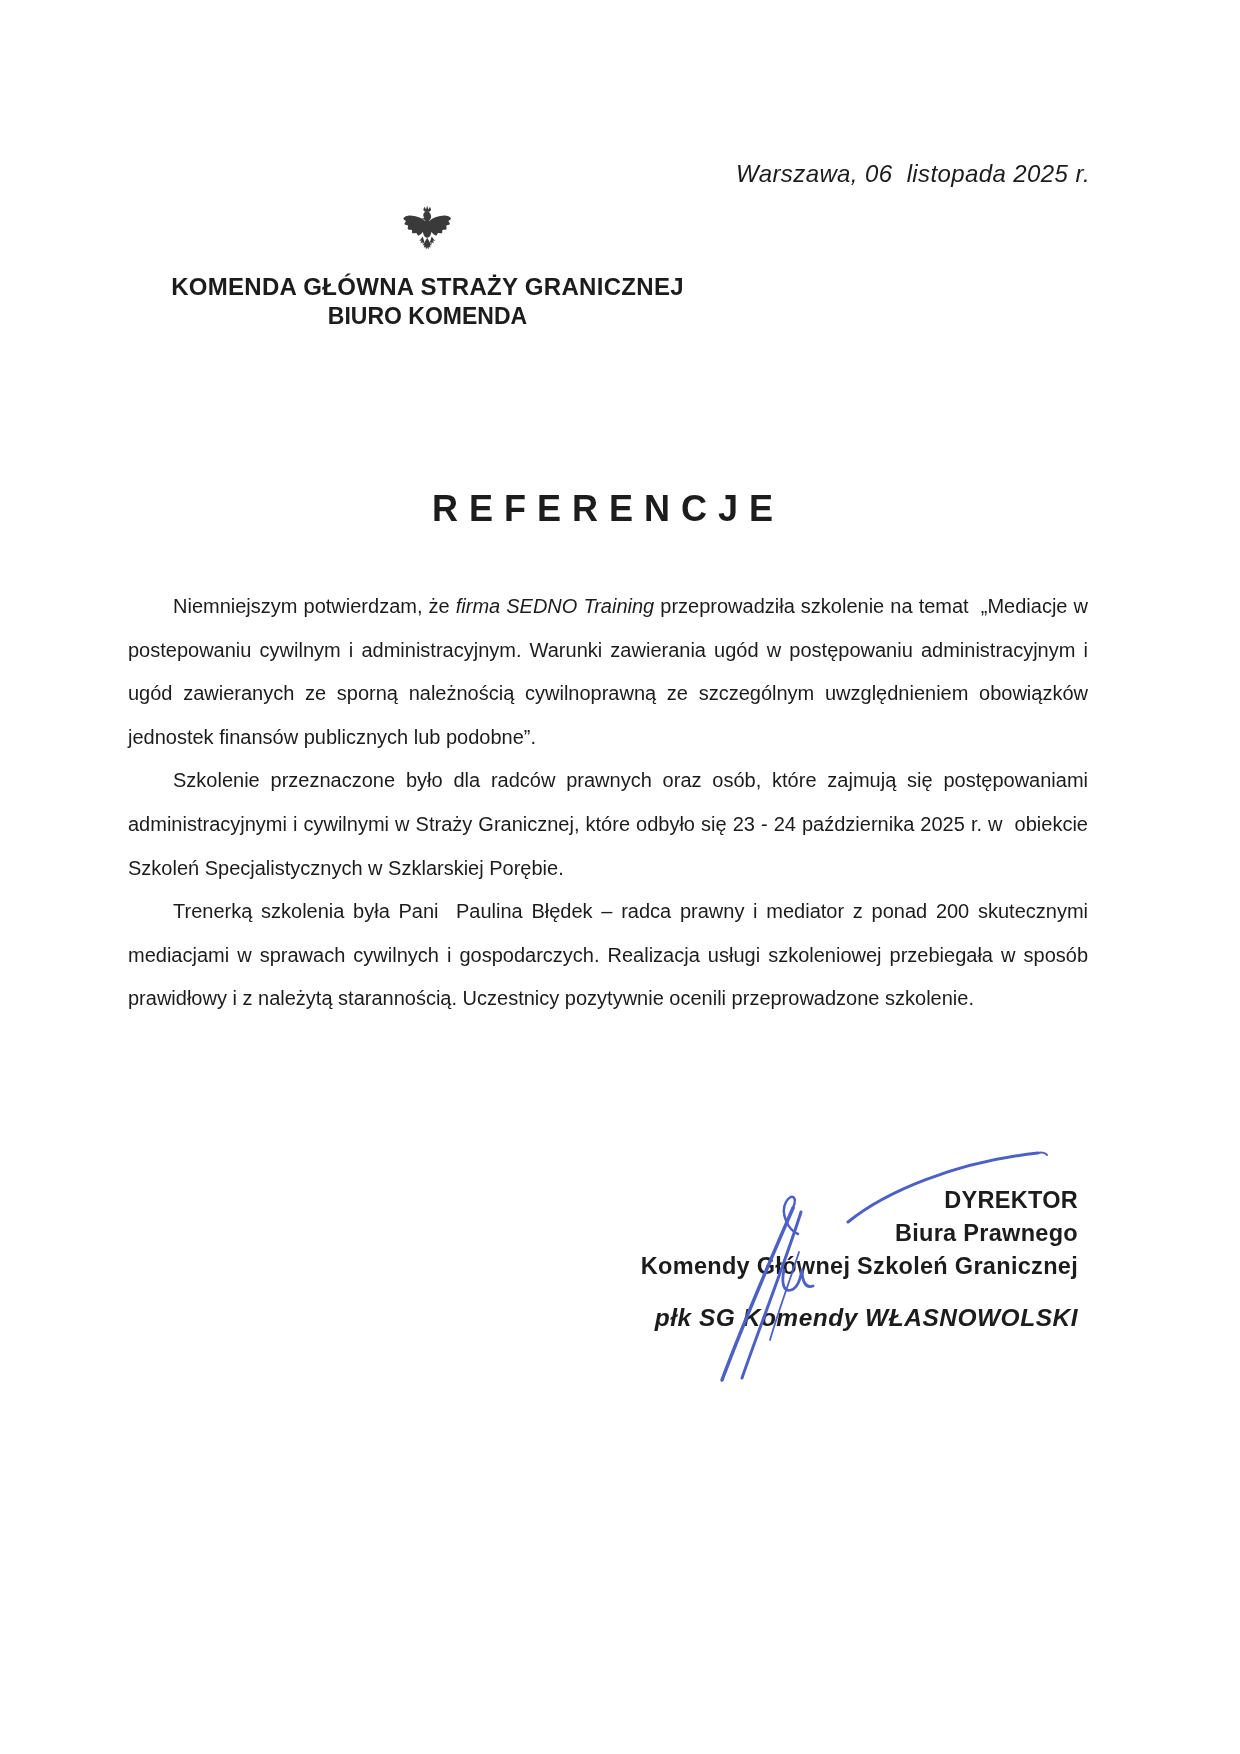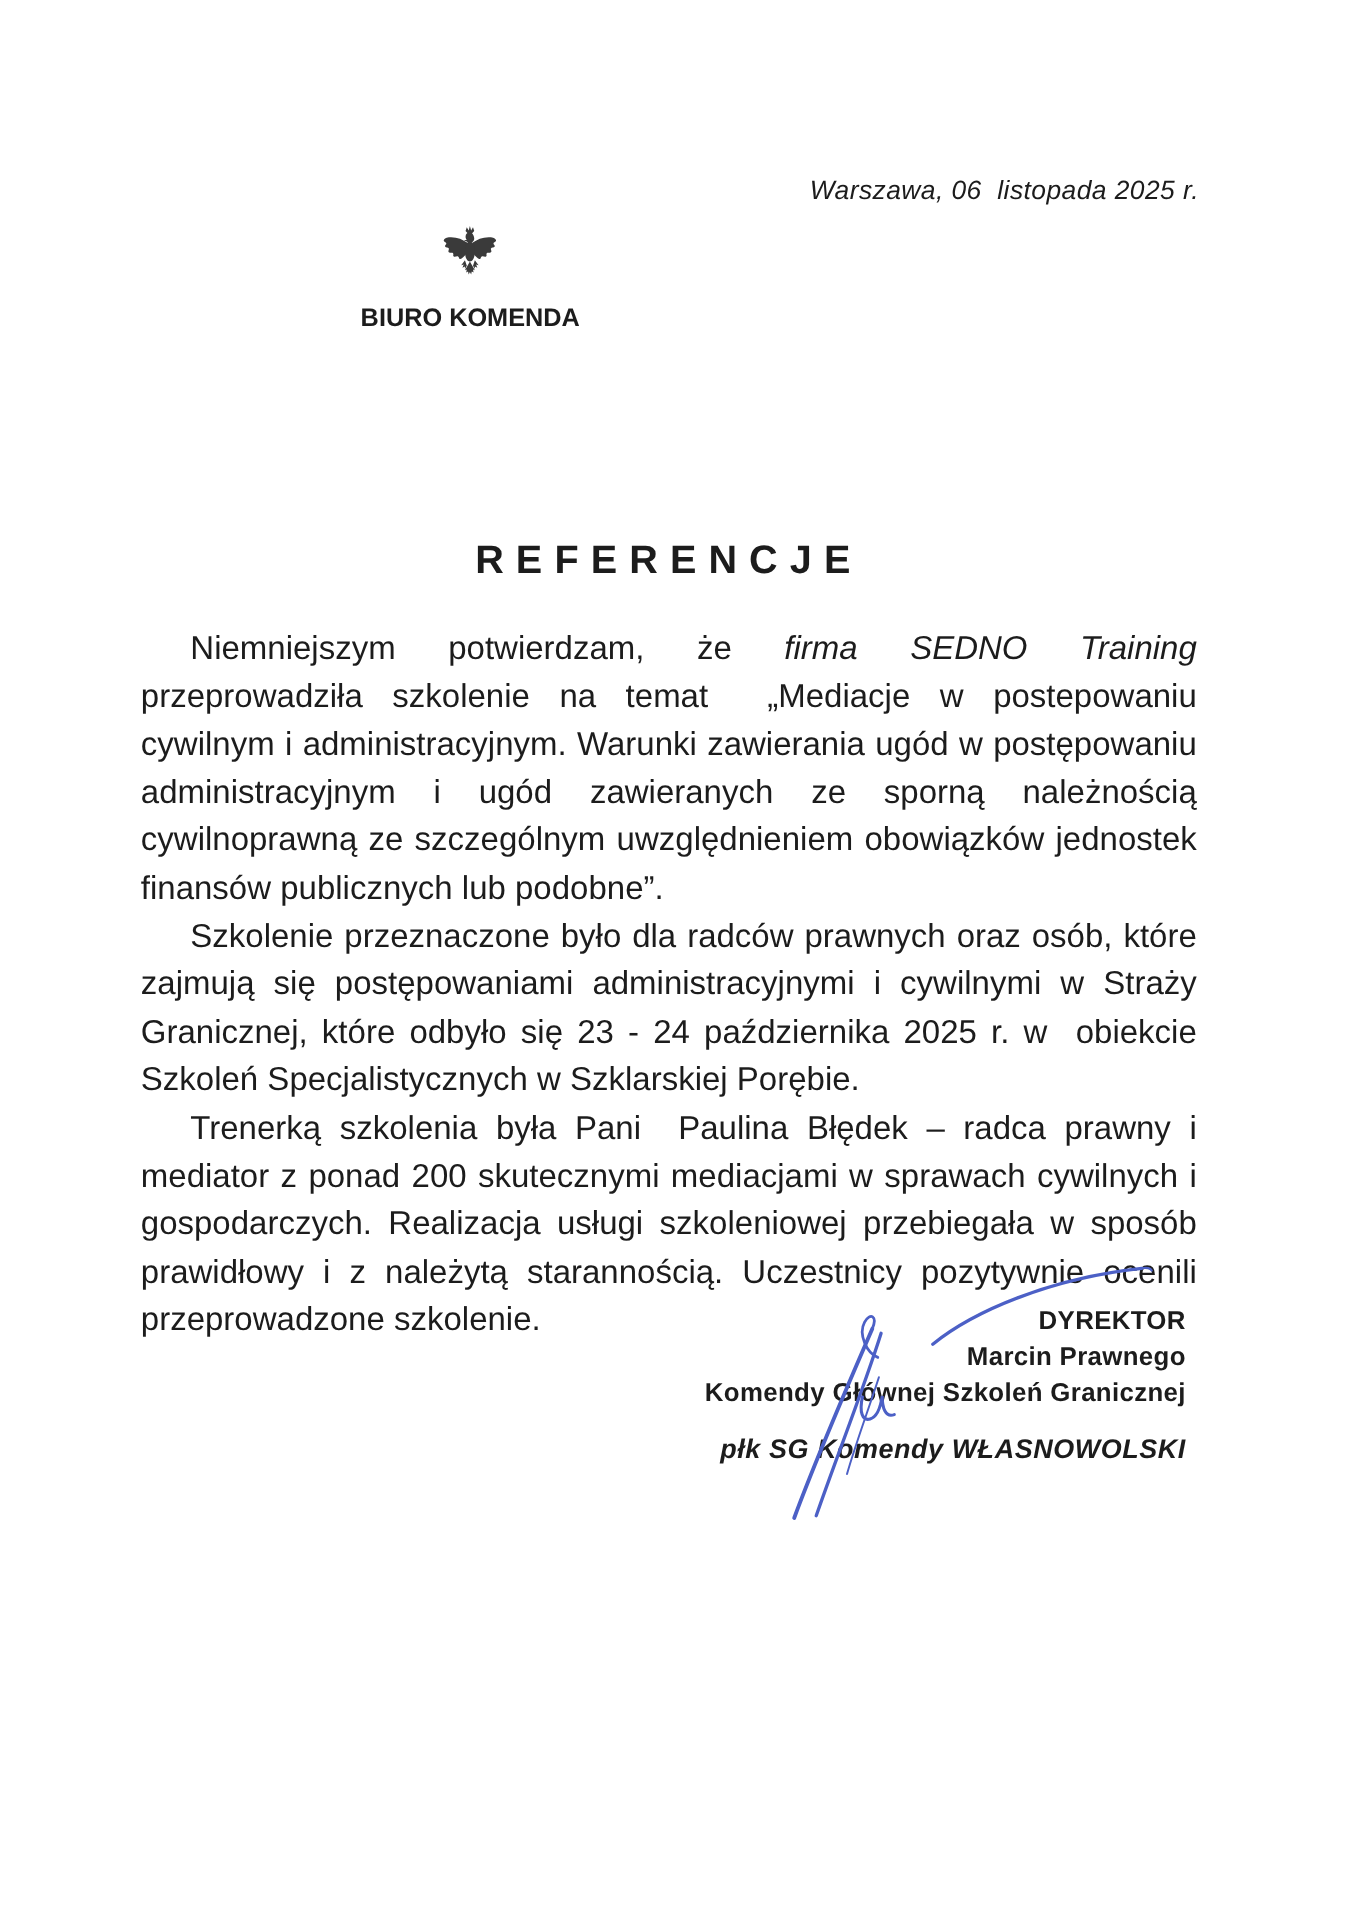--- a/index.html
+++ b/index.html
@@ -47,23 +47,23 @@
     top:488px; left:128px;
     width:960px;
     text-align:center;
     font-weight:bold;
     font-size:36px;
     letter-spacing:11px;
   }
 
   .body-text {
     position:absolute;
-    top:568px; left:128px;
+    top:585px; left:128px;
     width:960px;
-    font-size:30px;
+    font-size:20px;
     line-height:43.6px;
     text-align:justify;
   }
   .body-text p { margin:0; text-indent:45px; }
   .body-text .it { font-style:italic; }
 
   .signature-block {
     position:absolute;
     top:1184px; left:533px;
     width:545px;
@@ -112,34 +112,35 @@
 
           <path d="M50,26 c-5,0 -8,7 -8,16 0,9 3,16 8,16 5,0 8,-7 8,-16 0,-9 -3,-16 -8,-16 Z"></path>
 
           <path d="M42,56 l-6,8 4,-1 -2,5 4,-2 0,4 3,-5 Z"></path>
           <path d="M58,56 l6,8 -4,-1 2,5 -4,-2 0,4 -3,-5 Z"></path>
 
           <path d="M50,58 l-8,14 3,-1 -1,5 3,-2 1,5 2,-4 2,4 1,-5 3,2 -1,-5 3,1 Z"></path>
         </g>
       </svg>
     </div>
+    <div class="org-name">KOMENDA GŁÓWNA STRAŻY GRANICZNEJ</div>
     <div class="org-unit">BIURO KOMENDA</div>
   </div>
 
   <div class="doc-title">REFERENCJE</div>
 
   <div class="body-text" id="body-text">
       <p><span>Niemniejszym potwierdzam, że </span><span class="it">firma SEDNO Training</span><span> przeprowadziła szkolenie na temat &nbsp;„Mediacje w postepowaniu cywilnym i administracyjnym. Warunki zawierania ugód w postępowaniu administracyjnym i ugód zawieranych ze sporną należnością cywilnoprawną ze szczególnym uwzględnieniem obowiązków jednostek finansów publicznych lub podobne”.</span></p>
       <p><span>Szkolenie przeznaczone było dla radców prawnych oraz osób, które zajmują się postępowaniami administracyjnymi i cywilnymi w Straży Granicznej, które odbyło się 23 - 24 października 2025 r. w&nbsp; obiekcie Szkoleń Specjalistycznych w Szklarskiej Porębie.</span></p>
       <p><span>Trenerką szkolenia była Pani &nbsp;Paulina Błędek – radca prawny i mediator z ponad 200 skutecznymi mediacjami w sprawach cywilnych i gospodarczych. Realizacja usługi szkoleniowej przebiegała w sposób prawidłowy i z należytą starannością. Uczestnicy pozytywnie ocenili przeprowadzone szkolenie.</span></p>
     </div>
 
   <div class="signature-block">
     <div class="sig-line">DYREKTOR</div>
-    <div class="sig-line">Marcin Prawnego</div>
+    <div class="sig-line">Biura Prawnego</div>
     <div class="sig-line">Komendy Głównej Szkoleń Granicznej</div>
     <div class="sig-name">płk SG Komendy WŁASNOWOLSKI</div>
   </div>
 
   <div class="ink-overlay">
     <svg viewBox="0 0 410 290" width="410" height="290" aria-hidden="true">
       <g fill="none" stroke="#4c60c6" stroke-linecap="round">
 
         <path d="M198,82 C235,52 305,22 388,13" stroke-width="3"></path>
         <path d="M388,13 C392,12 396,13 397,15" stroke-width="2"></path>

